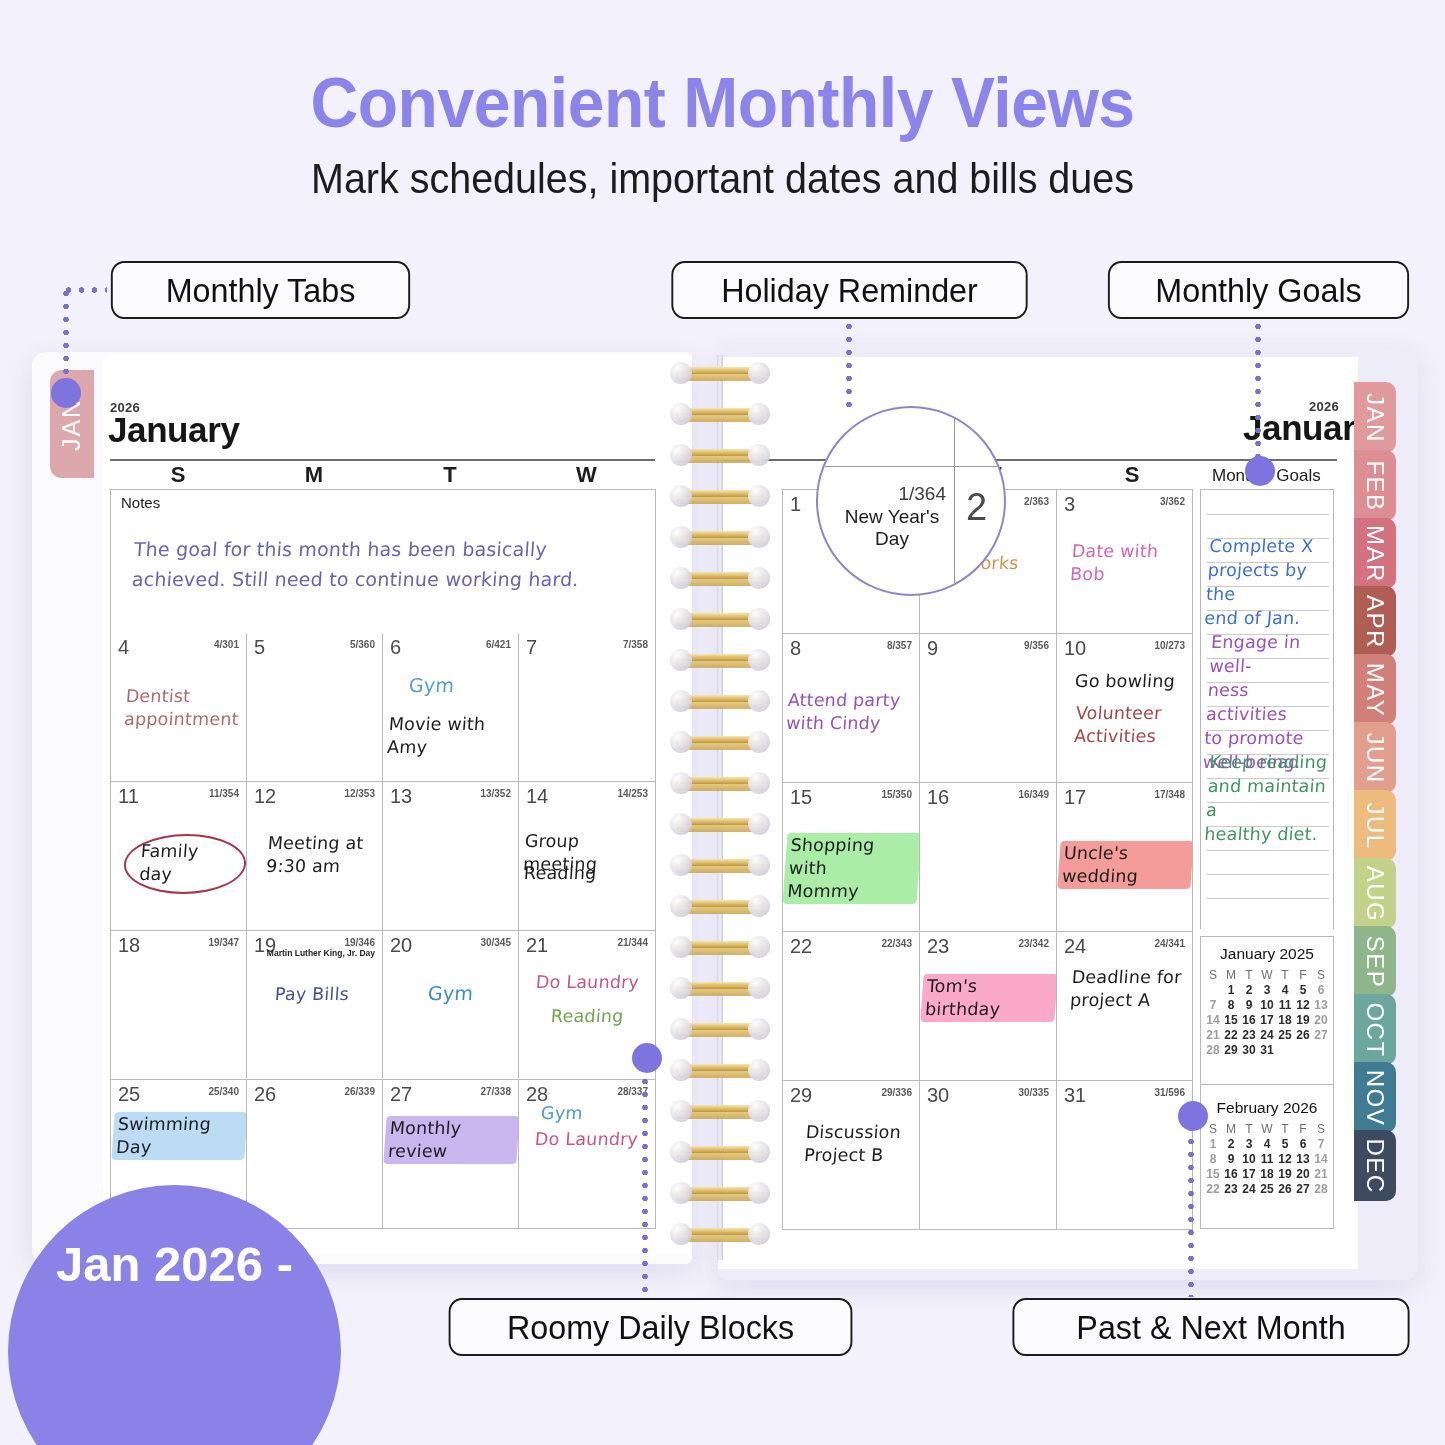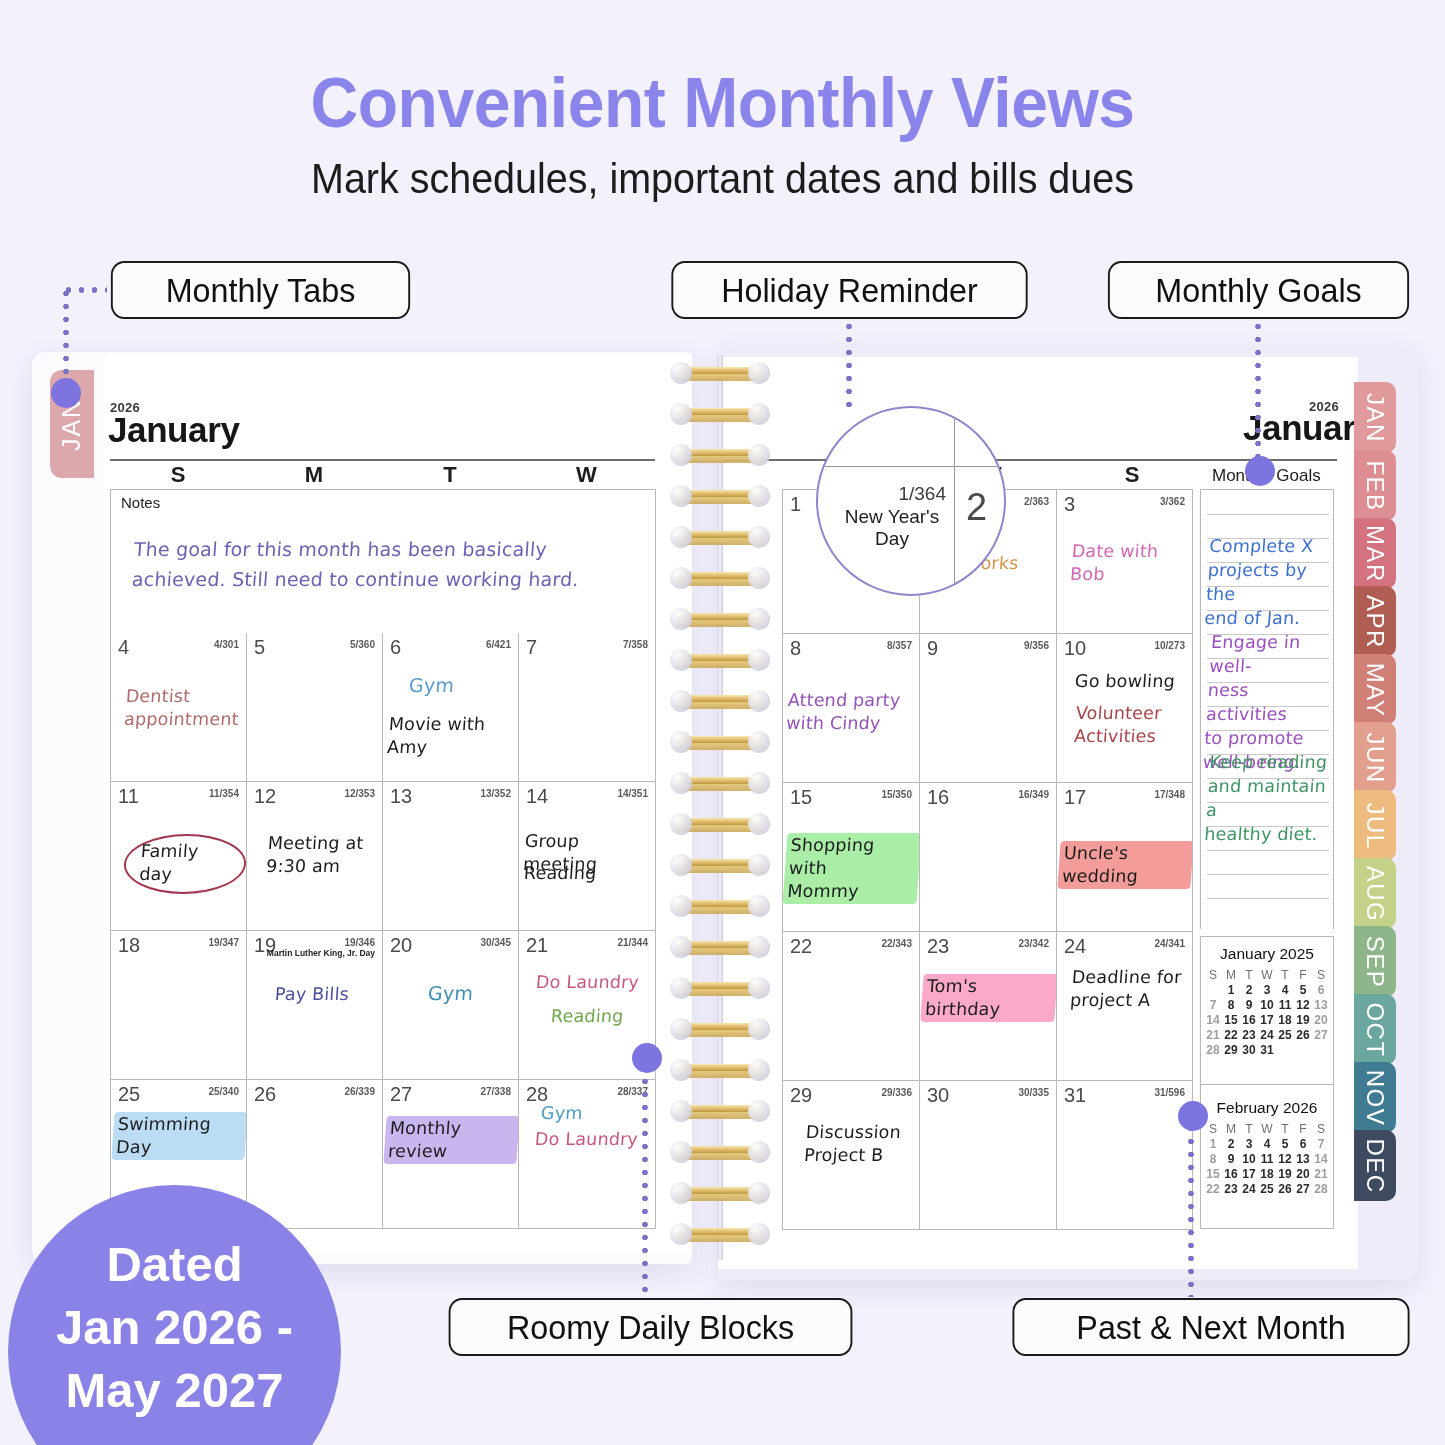--- a/index.html
+++ b/index.html
@@ -356,21 +356,21 @@
         <div class="dfrac">12/353</div>
         <div class="hw sm" style="left:20px; top:50px; color:#1c1c1c;">Meeting at
 9:30 am</div>
       </div>
       <div class="cell" style="width:136px;height:149px;">
         <div class="dnum">13</div>
         <div class="dfrac">13/352</div>
       </div>
       <div class="cell" style="width:137px;height:149px;">
         <div class="dnum">14</div>
-        <div class="dfrac">14/351</div>
+        <div class="dfrac">14/253</div>
         <div class="hw sm" style="left:5px; top:48px; color:#1c1c1c;">Group meeting</div>
         <div class="hw sm" style="left:5px; top:80px; color:#1c1c1c;">Reading</div>
       </div>
     </div>
 
     <div class="grid-row">
       <div class="cell" style="width:136px;height:149px;">
         <div class="dnum">18</div>
         <div class="dfrac">19/347</div>
       </div>
@@ -854,18 +854,16 @@
       </div>
     <div class="mtab" style="background:#3f7c94;">
         <span>NOV</span>
       </div>
     <div class="mtab" style="background:#3e4a60;">
         <span>DEC</span>
       </div>
   </div>
 
   <div class="dated-badge">
-    <div>Dated</div>
     <div>Jan 2026 -</div>
-    <div>May 2027</div>
   </div>
 
 </div>
 
 </body></html>

